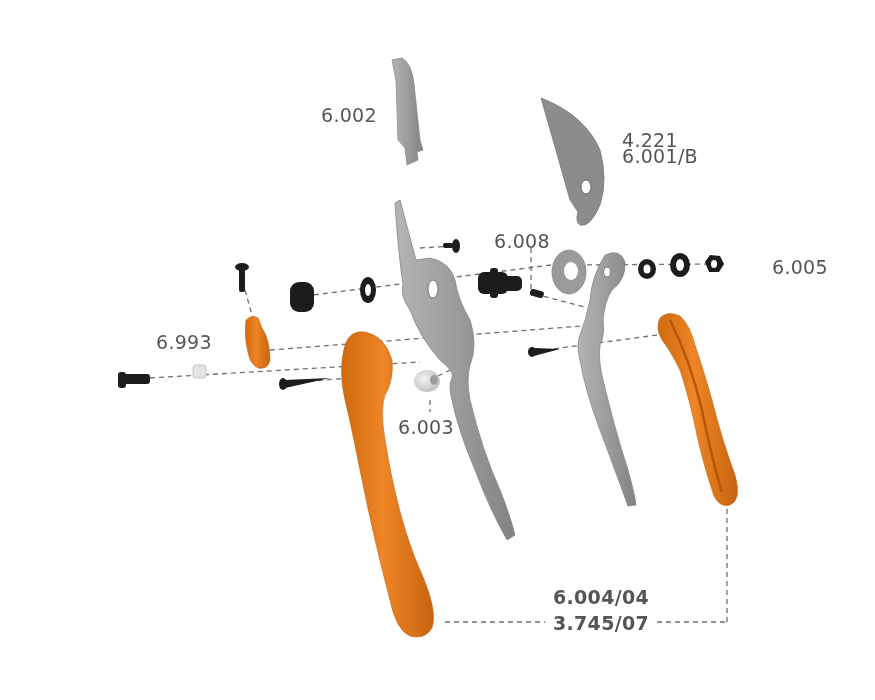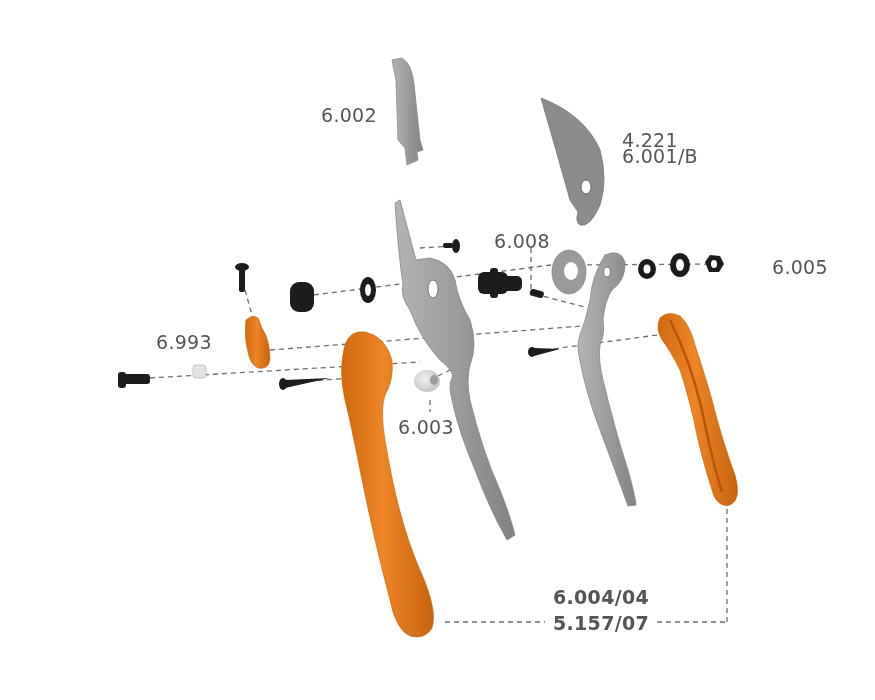--- a/index.html
+++ b/index.html
@@ -143,14 +143,14 @@
 </svg>
 
   <div class="lbl" style="left:321px; top:103px;">6.002</div>
   <div class="lbl" style="left:622px; top:128px;">4.221</div>
   <div class="lbl" style="left:622px; top:144px;">6.001/B</div>
   <div class="lbl" style="left:494px; top:218px;margin-top:11px;">6.008</div>
   <div class="lbl" style="left:756px; top:255px;margin-left:16px;">6.005</div>
   <div class="lbl" style="left:156px; top:330px;">6.993</div>
   <div class="lbl" style="left:398px; top:415px;">6.003</div>
   <div class="lbl center" style="left:545px; top:585px; width:112px;">6.004/04</div>
-  <div class="lbl center" style="left:545px; top:611px; width:112px;">5.157/07</div>
+  <div class="lbl center" style="left:545px; top:611px; width:112px;">3.745/07</div>
 </div>
 
 </body></html>

